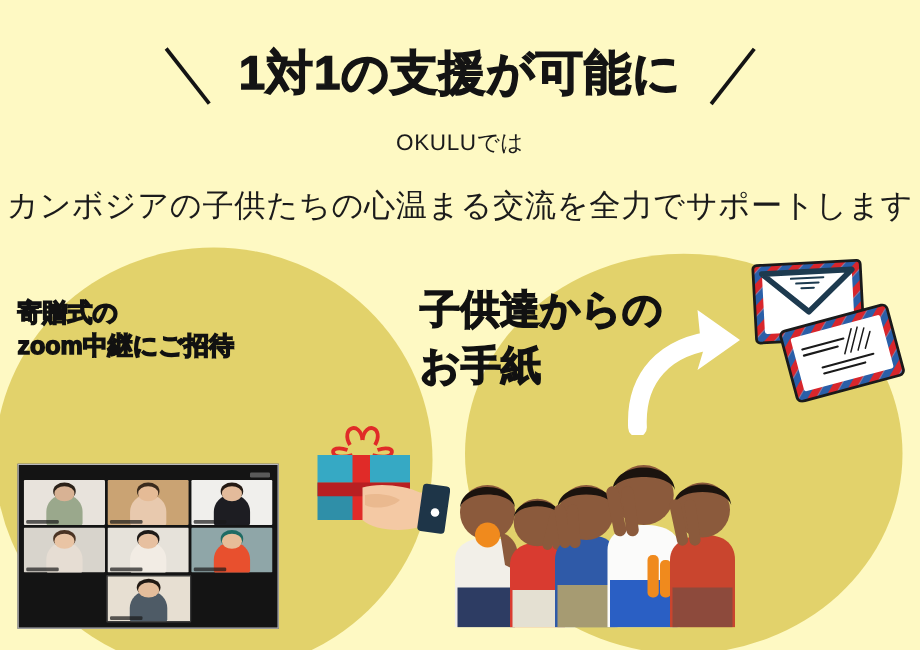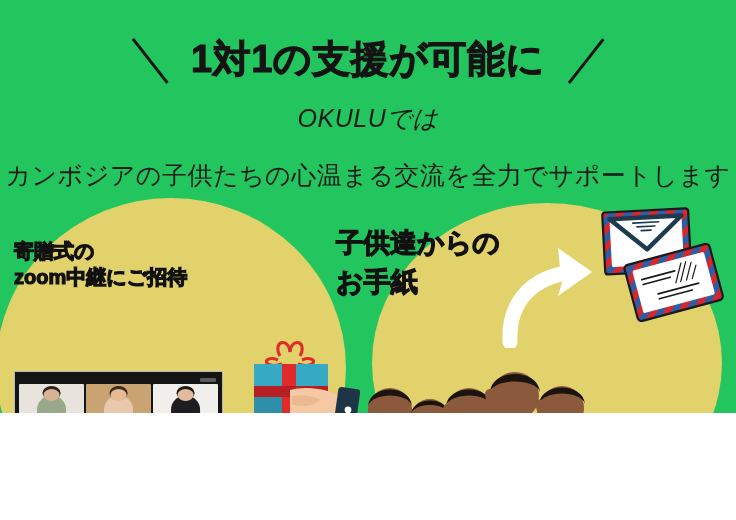--- a/index.html
+++ b/index.html
@@ -7,22 +7,22 @@
     margin: 0; padding: 0;
     background: #ffffff;
   }
   body {
     width: 736px; height: 520px;
     font-family: "Liberation Sans", "DejaVu Sans", sans-serif;
     overflow: hidden;
   }
   #slide {
     position: relative;
-    width: 736px; height: 413px;
-    background: #22c55e;
+    width: 736px; height: 520px;
+    background: #fef9c3;
     overflow: hidden;
   }
 
   
   .blob {
     position: absolute;
     border-radius: 50%;
     background: #e2d26b;
   }
   #blob-left  { left: -4px;  top: 198px; width: 350px; height: 340px; }
@@ -66,44 +66,43 @@
 
   
   #subtitle {
     position: absolute;
     left: 0; top: 102px;
     width: 736px;
     text-align: center;
     color: #1b1b1b;
   }
   #subtitle-line1 {
-    font-size: 25px;
+    font-size: 18px;
     line-height: 1.35;
     letter-spacing: 0.5px;
-    font-style: italic;
   }
   #subtitle-line2 {
     font-size: 25px;
     line-height: 1.35;
     letter-spacing: 0.5px;
     margin-top: 23px;
   }
 
   
   .caption {
     position: absolute;
     color: #111111;
     font-weight: 700;
     line-height: 1.32;
     -webkit-text-stroke: 1.2px #111111;
     white-space: nowrap;
   }
   #caption-left  { left: 14px;  top: 238px; font-size: 20px; text-align: left; }
   #caption-left .l2 { letter-spacing: 0px; }
-  #caption-right { left: 336px; top: 226px; font-size: 27px; text-align: left; }
+  #caption-right { left: 336px; top: 226px; font-size: 32px; text-align: left; }
   #caption-right .l2 { display: block; text-align: left; margin-top: 3px; }
 
   
   #zoom-shot {
     position: absolute;
     left: 14px; top: 371px;
     width: 209px; height: 132px;
     background: #141414;
     border: 1px solid #b9b9bd;
     padding: 5px 4px 4px 4px;

